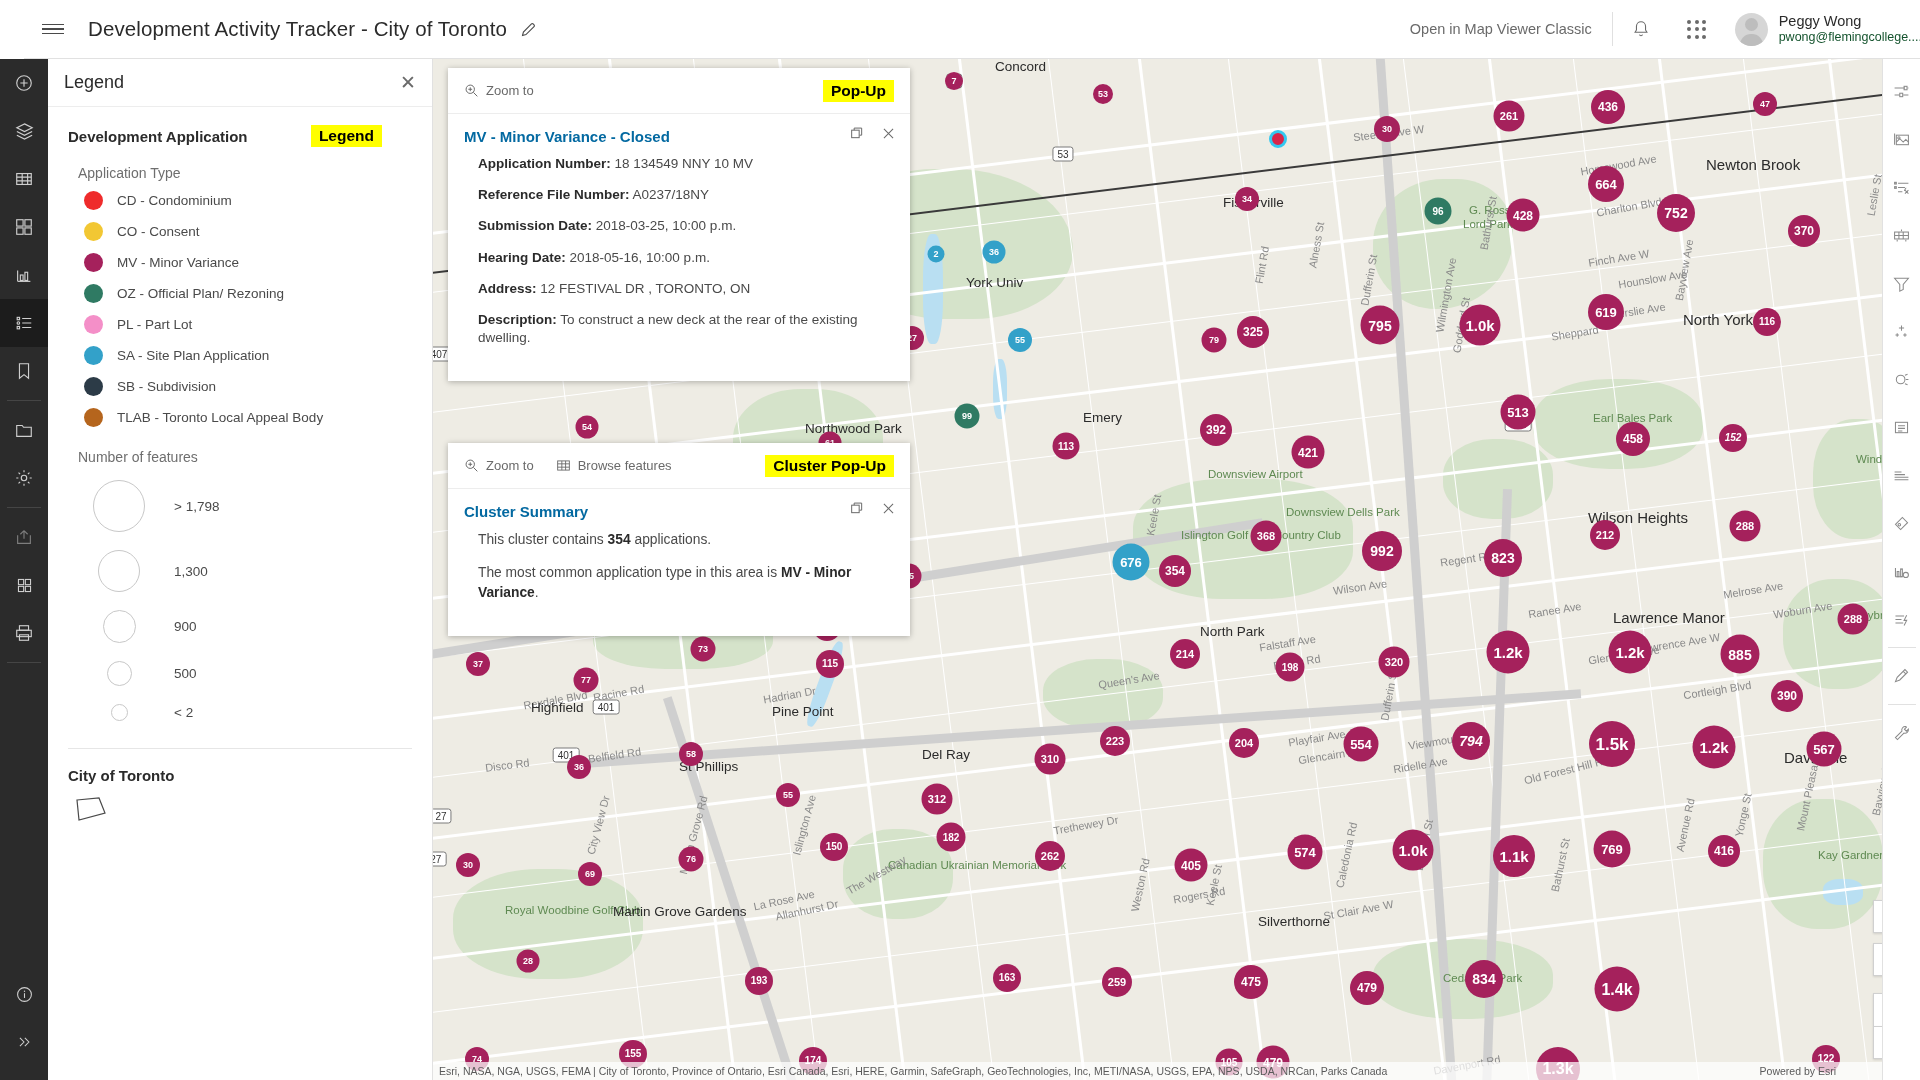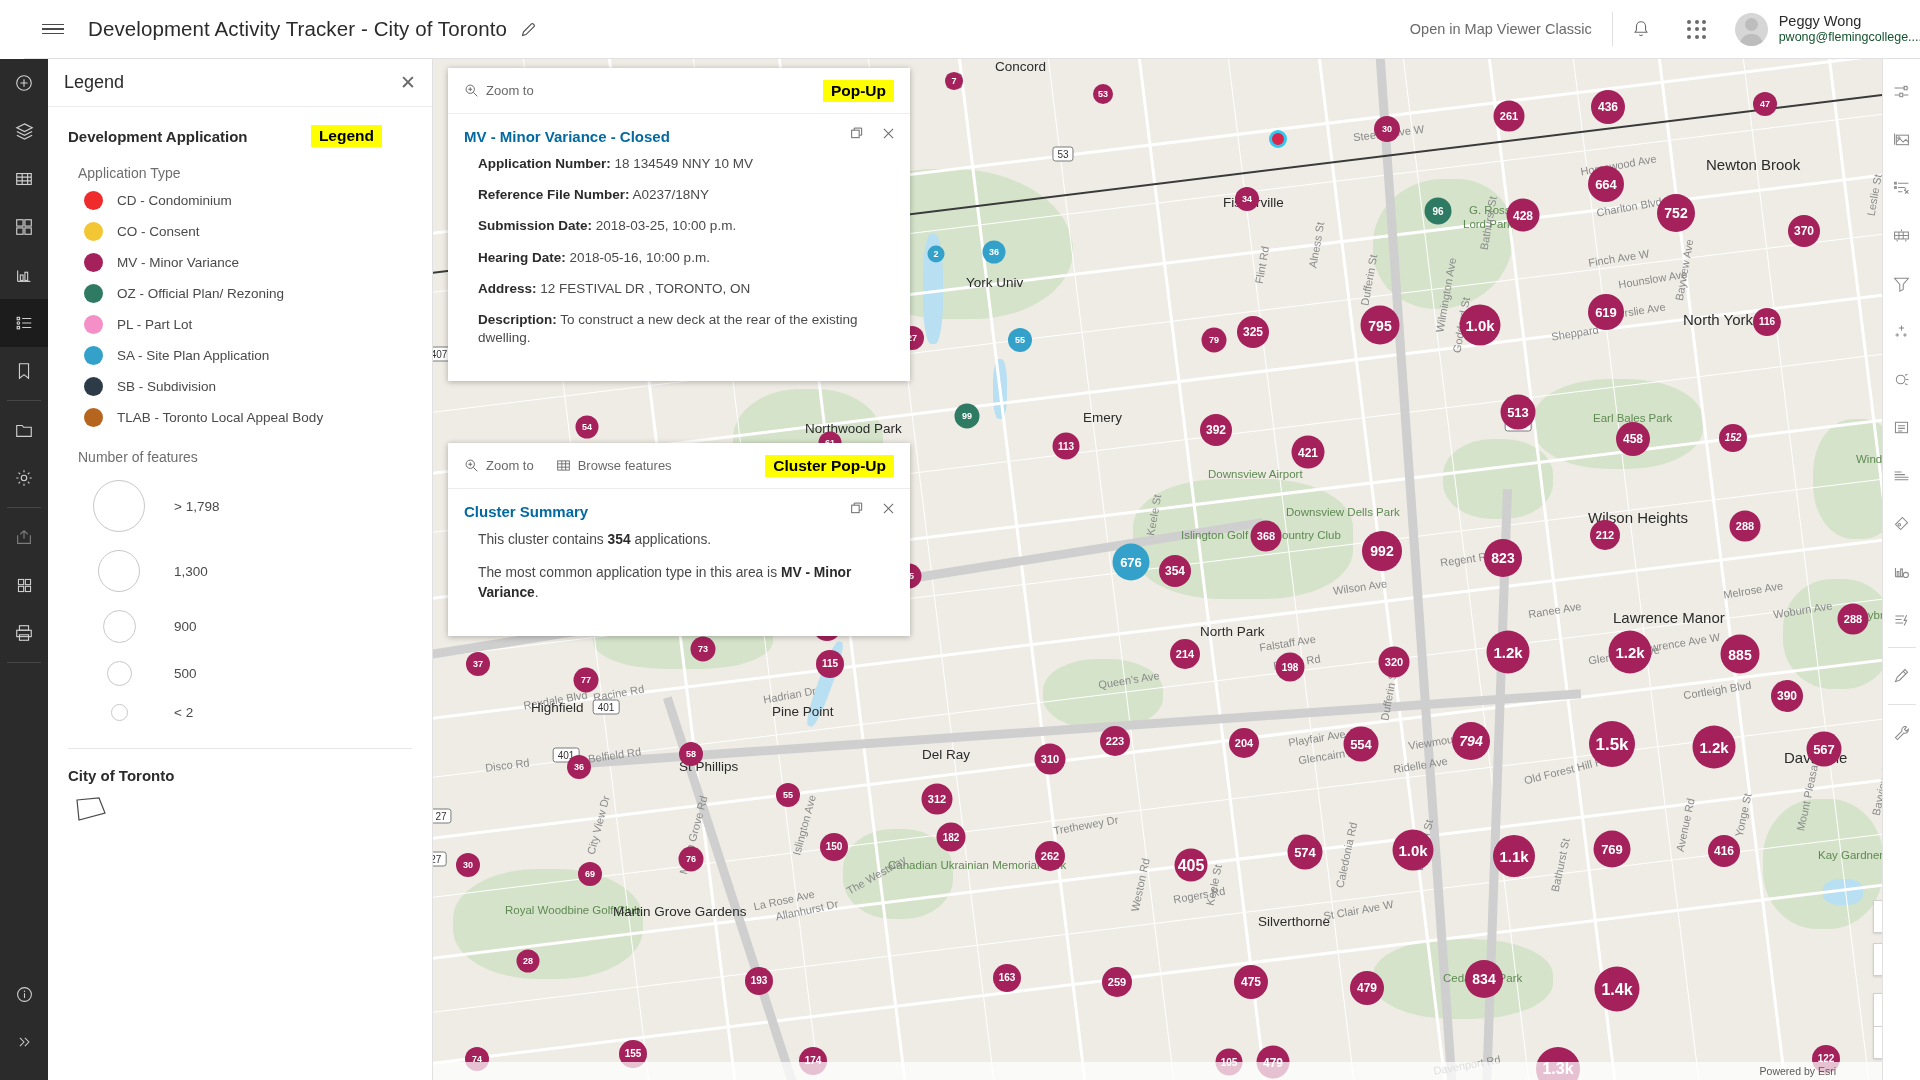--- a/index.html
+++ b/index.html
@@ -638,21 +638,21 @@
         <div class="cluster mv" style="left: 1038px; top: 682px; width: 38px; height: 38px; font-size: 14px; font-style: italic;">794</div>
         <div class="cluster mv" style="left: 1179px; top: 685px; width: 46px; height: 46px; font-size: 17px;">1.5k</div>
         <div class="cluster mv" style="left: 1281px; top: 688px; width: 43px; height: 43px; font-size: 15px;">1.2k</div>
         <div class="cluster mv" style="left: 1391px; top: 690px; width: 35px; height: 35px; font-size: 13px;">567</div>
         <div class="cluster mv" style="left: 35px; top: 806px; width: 24px; height: 24px; font-size: 9px;">30</div>
         <div class="cluster mv" style="left: 157px; top: 815px; width: 24px; height: 24px; font-size: 9px;">69</div>
         <div class="cluster mv" style="left: 258px; top: 800px; width: 25px; height: 25px; font-size: 9px;">76</div>
         <div class="cluster mv" style="left: 401px; top: 788px; width: 28px; height: 28px; font-size: 10px;">150</div>
         <div class="cluster mv" style="left: 518px; top: 778px; width: 29px; height: 29px; font-size: 10px;">182</div>
         <div class="cluster mv" style="left: 617px; top: 797px; width: 30px; height: 30px; font-size: 11px;">262</div>
-        <div class="cluster mv" style="left: 758px; top: 806px; width: 33px; height: 33px; font-size: 16px;">405</div>
+        <div class="cluster mv" style="left: 758px; top: 806px; width: 33px; height: 33px; font-size: 12px;">405</div>
         <div class="cluster mv" style="left: 872px; top: 793px; width: 35px; height: 35px; font-size: 13px;">574</div>
         <div class="cluster mv" style="left: 980px; top: 791px; width: 41px; height: 41px; font-size: 15px;">1.0k</div>
         <div class="cluster mv" style="left: 1081px; top: 797px; width: 42px; height: 42px; font-size: 15px;">1.1k</div>
         <div class="cluster mv" style="left: 1179px; top: 790px; width: 37px; height: 37px; font-size: 13px;">769</div>
         <div class="cluster mv" style="left: 1291px; top: 792px; width: 32px; height: 32px; font-size: 12px;">416</div>
         <div class="cluster mv" style="left: 95px; top: 902px; width: 23px; height: 23px; font-size: 9px;">28</div>
         <div class="cluster mv" style="left: 326px; top: 922px; width: 28px; height: 28px; font-size: 10px;">193</div>
         <div class="cluster mv" style="left: 574px; top: 919px; width: 28px; height: 28px; font-size: 10px;">163</div>
         <div class="cluster mv" style="left: 684px; top: 923px; width: 30px; height: 30px; font-size: 11px;">259</div>
         <div class="cluster mv" style="left: 818px; top: 923px; width: 34px; height: 34px; font-size: 12px;">475</div>
@@ -863,16 +863,17 @@
     <div class="ctrl-btn">
       <span class="ctrl-plus">+</span>
     </div>
     <div class="ctrl-btn">
       <span class="ctrl-minus">−</span>
     </div>
   </div>
   <div class="collapse-btn">«</div>
 
   <div class="attribution">
+    <span>Esri, NASA, NGA, USGS, FEMA | City of Toronto, Province of Ontario, Esri Canada, Esri, HERE, Garmin, SafeGraph, GeoTechnologies, Inc, METI/NASA, USGS, EPA, NPS, USDA, NRCan, Parks Canada</span>
     <span class="attr-powered">Powered by Esri</span>
   </div>
 
 </div>
 
 </body></html>

